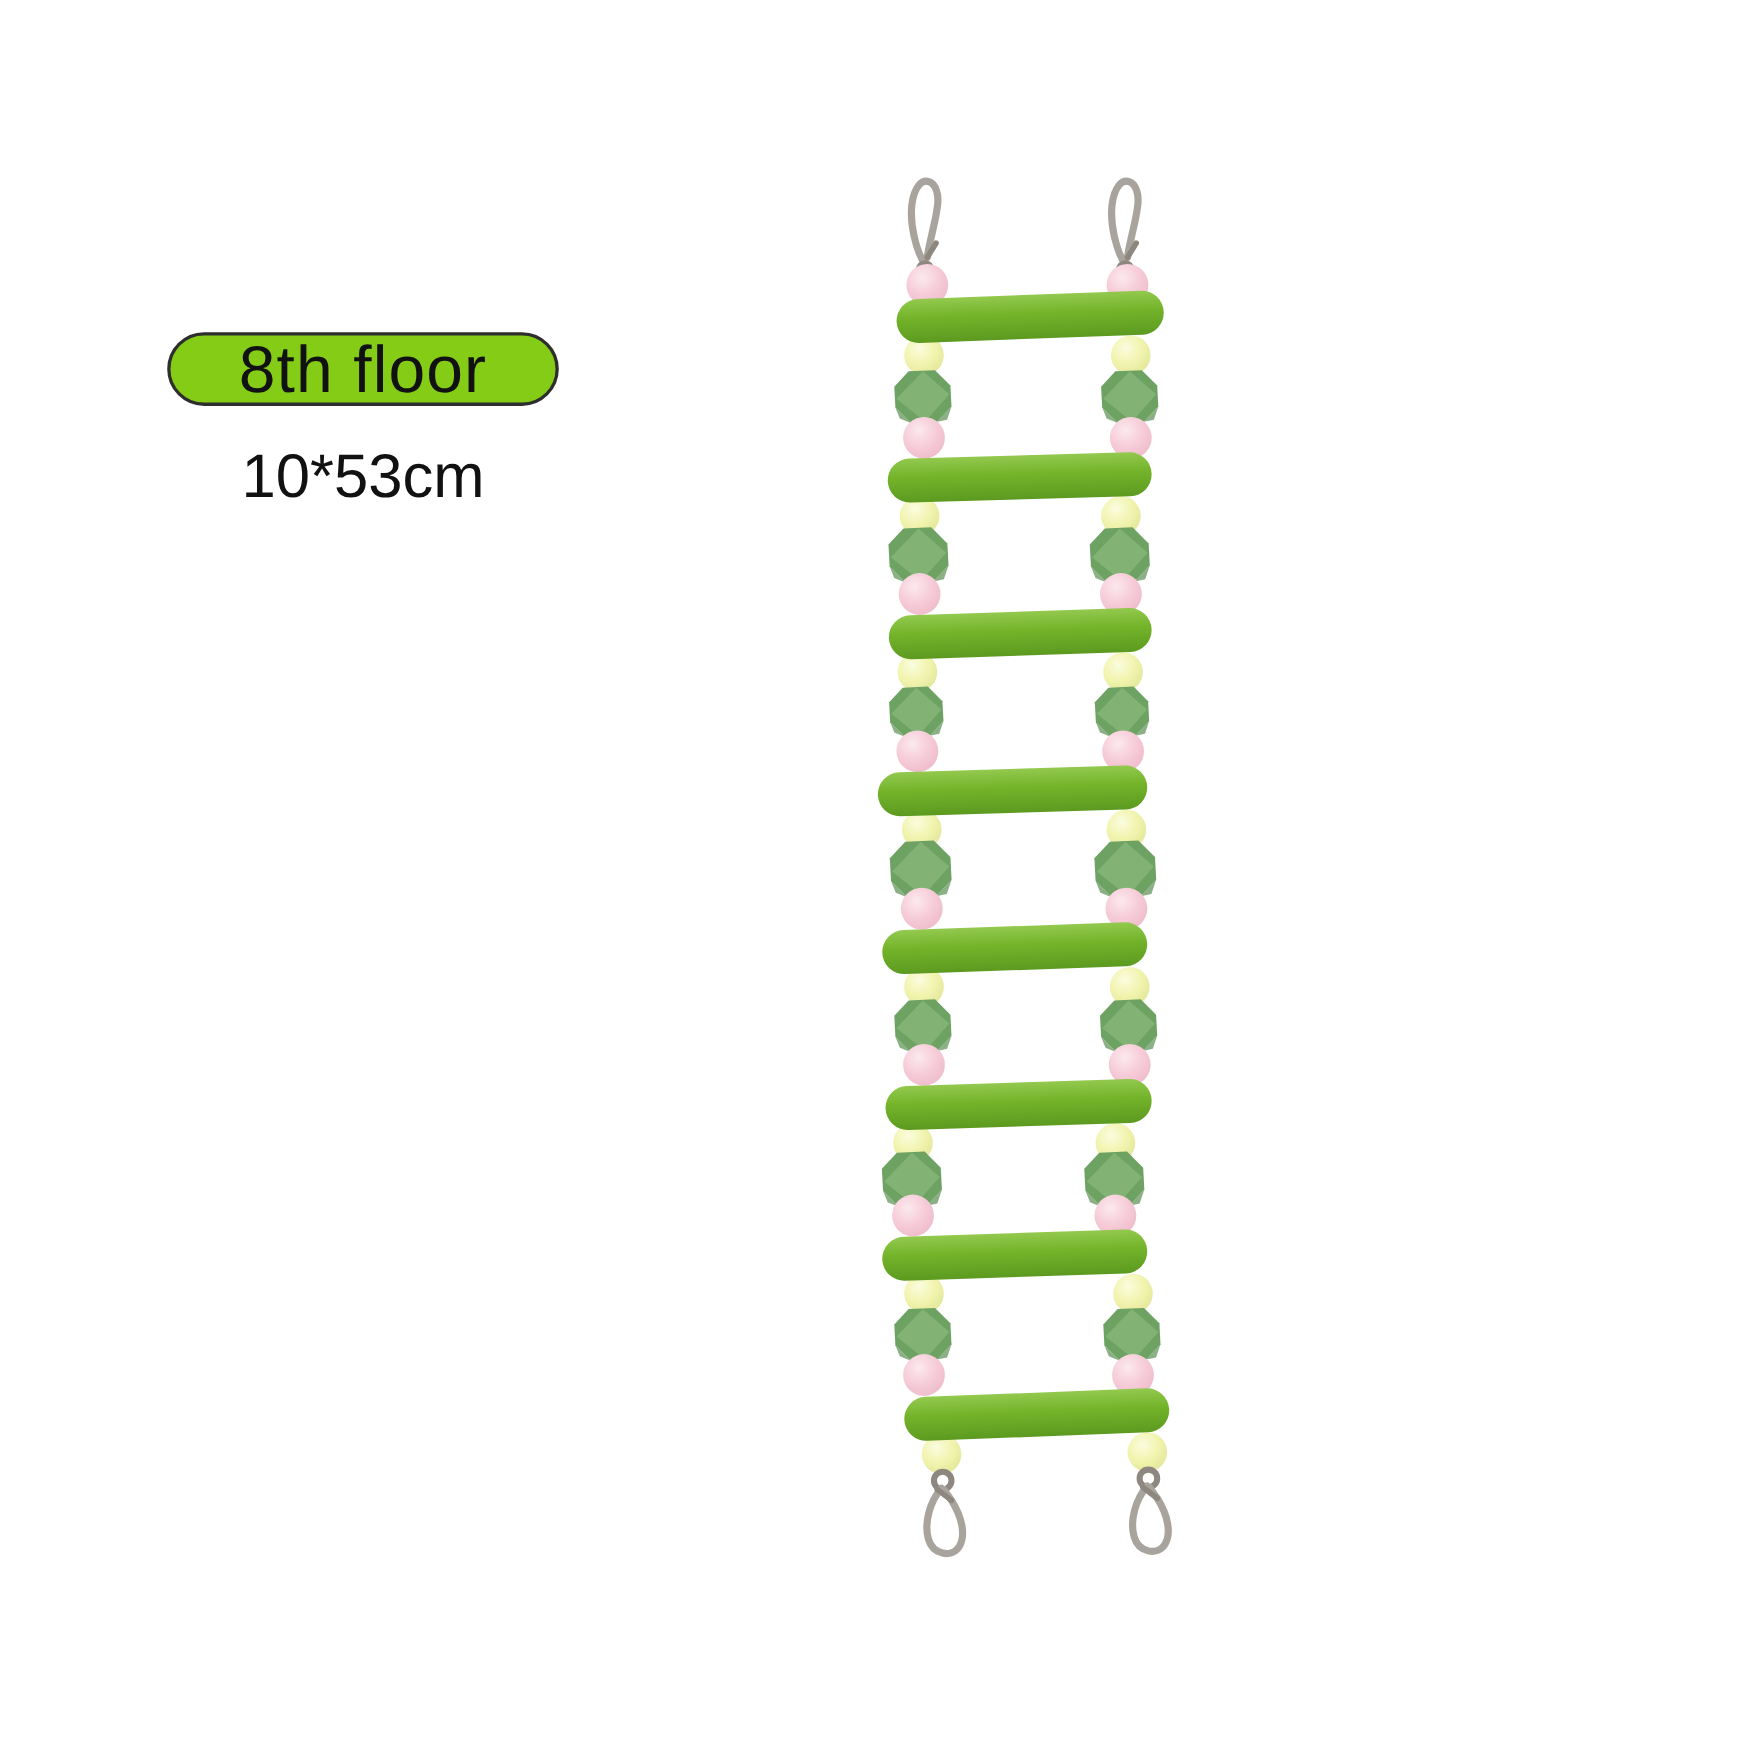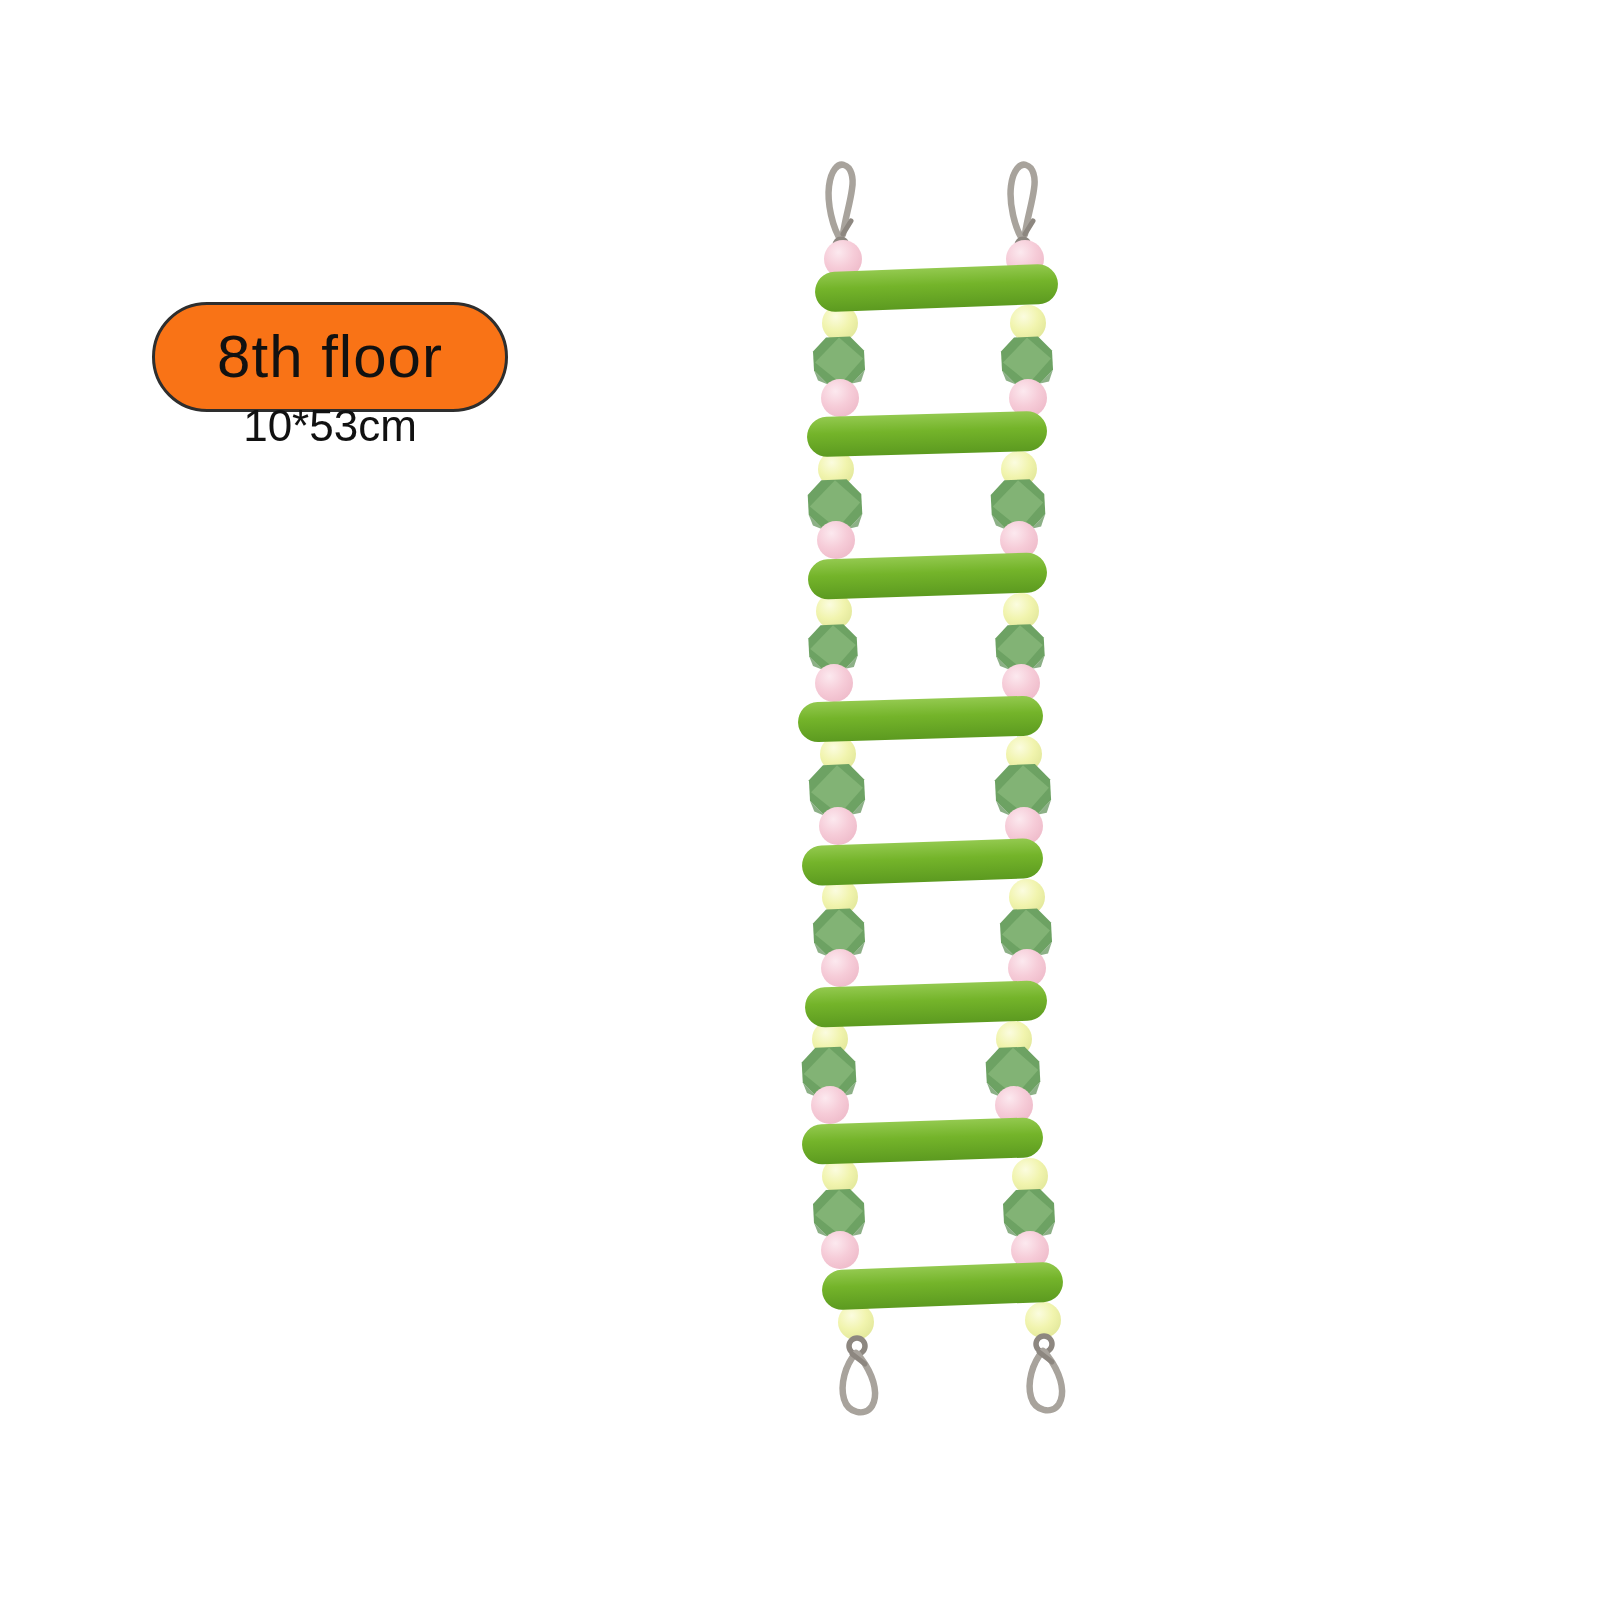--- a/index.html
+++ b/index.html
@@ -7,40 +7,40 @@
     width:1600px;height:1600px;
     background:#ffffff;
     overflow:hidden;
     position:relative;
     font-family:"Liberation Sans", sans-serif;
   }
   .stage{position:absolute;inset:0;}
   .floor-badge{
     position:absolute;
     left:152px;top:302px;
-    width:356px;height:110px;
+    width:356px;height:67px;
     box-sizing:border-box;
     border:3px solid #2e2e2e;
     border-radius:60px;
-    background:#f97316;
+    background:#84cc16;
     display:flex;align-items:center;justify-content:center;
   }
   .floor-badge-label{
     font-size:60px;
     line-height:1;
     color:#111111;
     letter-spacing:1px;
     white-space:nowrap;
   }
   .size-label{
     position:absolute;
     left:132px;top:402px;
     width:396px;
     text-align:center;
-    font-size:44px;
+    font-size:56px;
     line-height:1.1;
     color:#111111;
     white-space:nowrap;
   }
   #ladder-svg{
     position:absolute;left:0;top:0;
     width:1600px;height:1600px;
     display:block;
   }
 </style>

